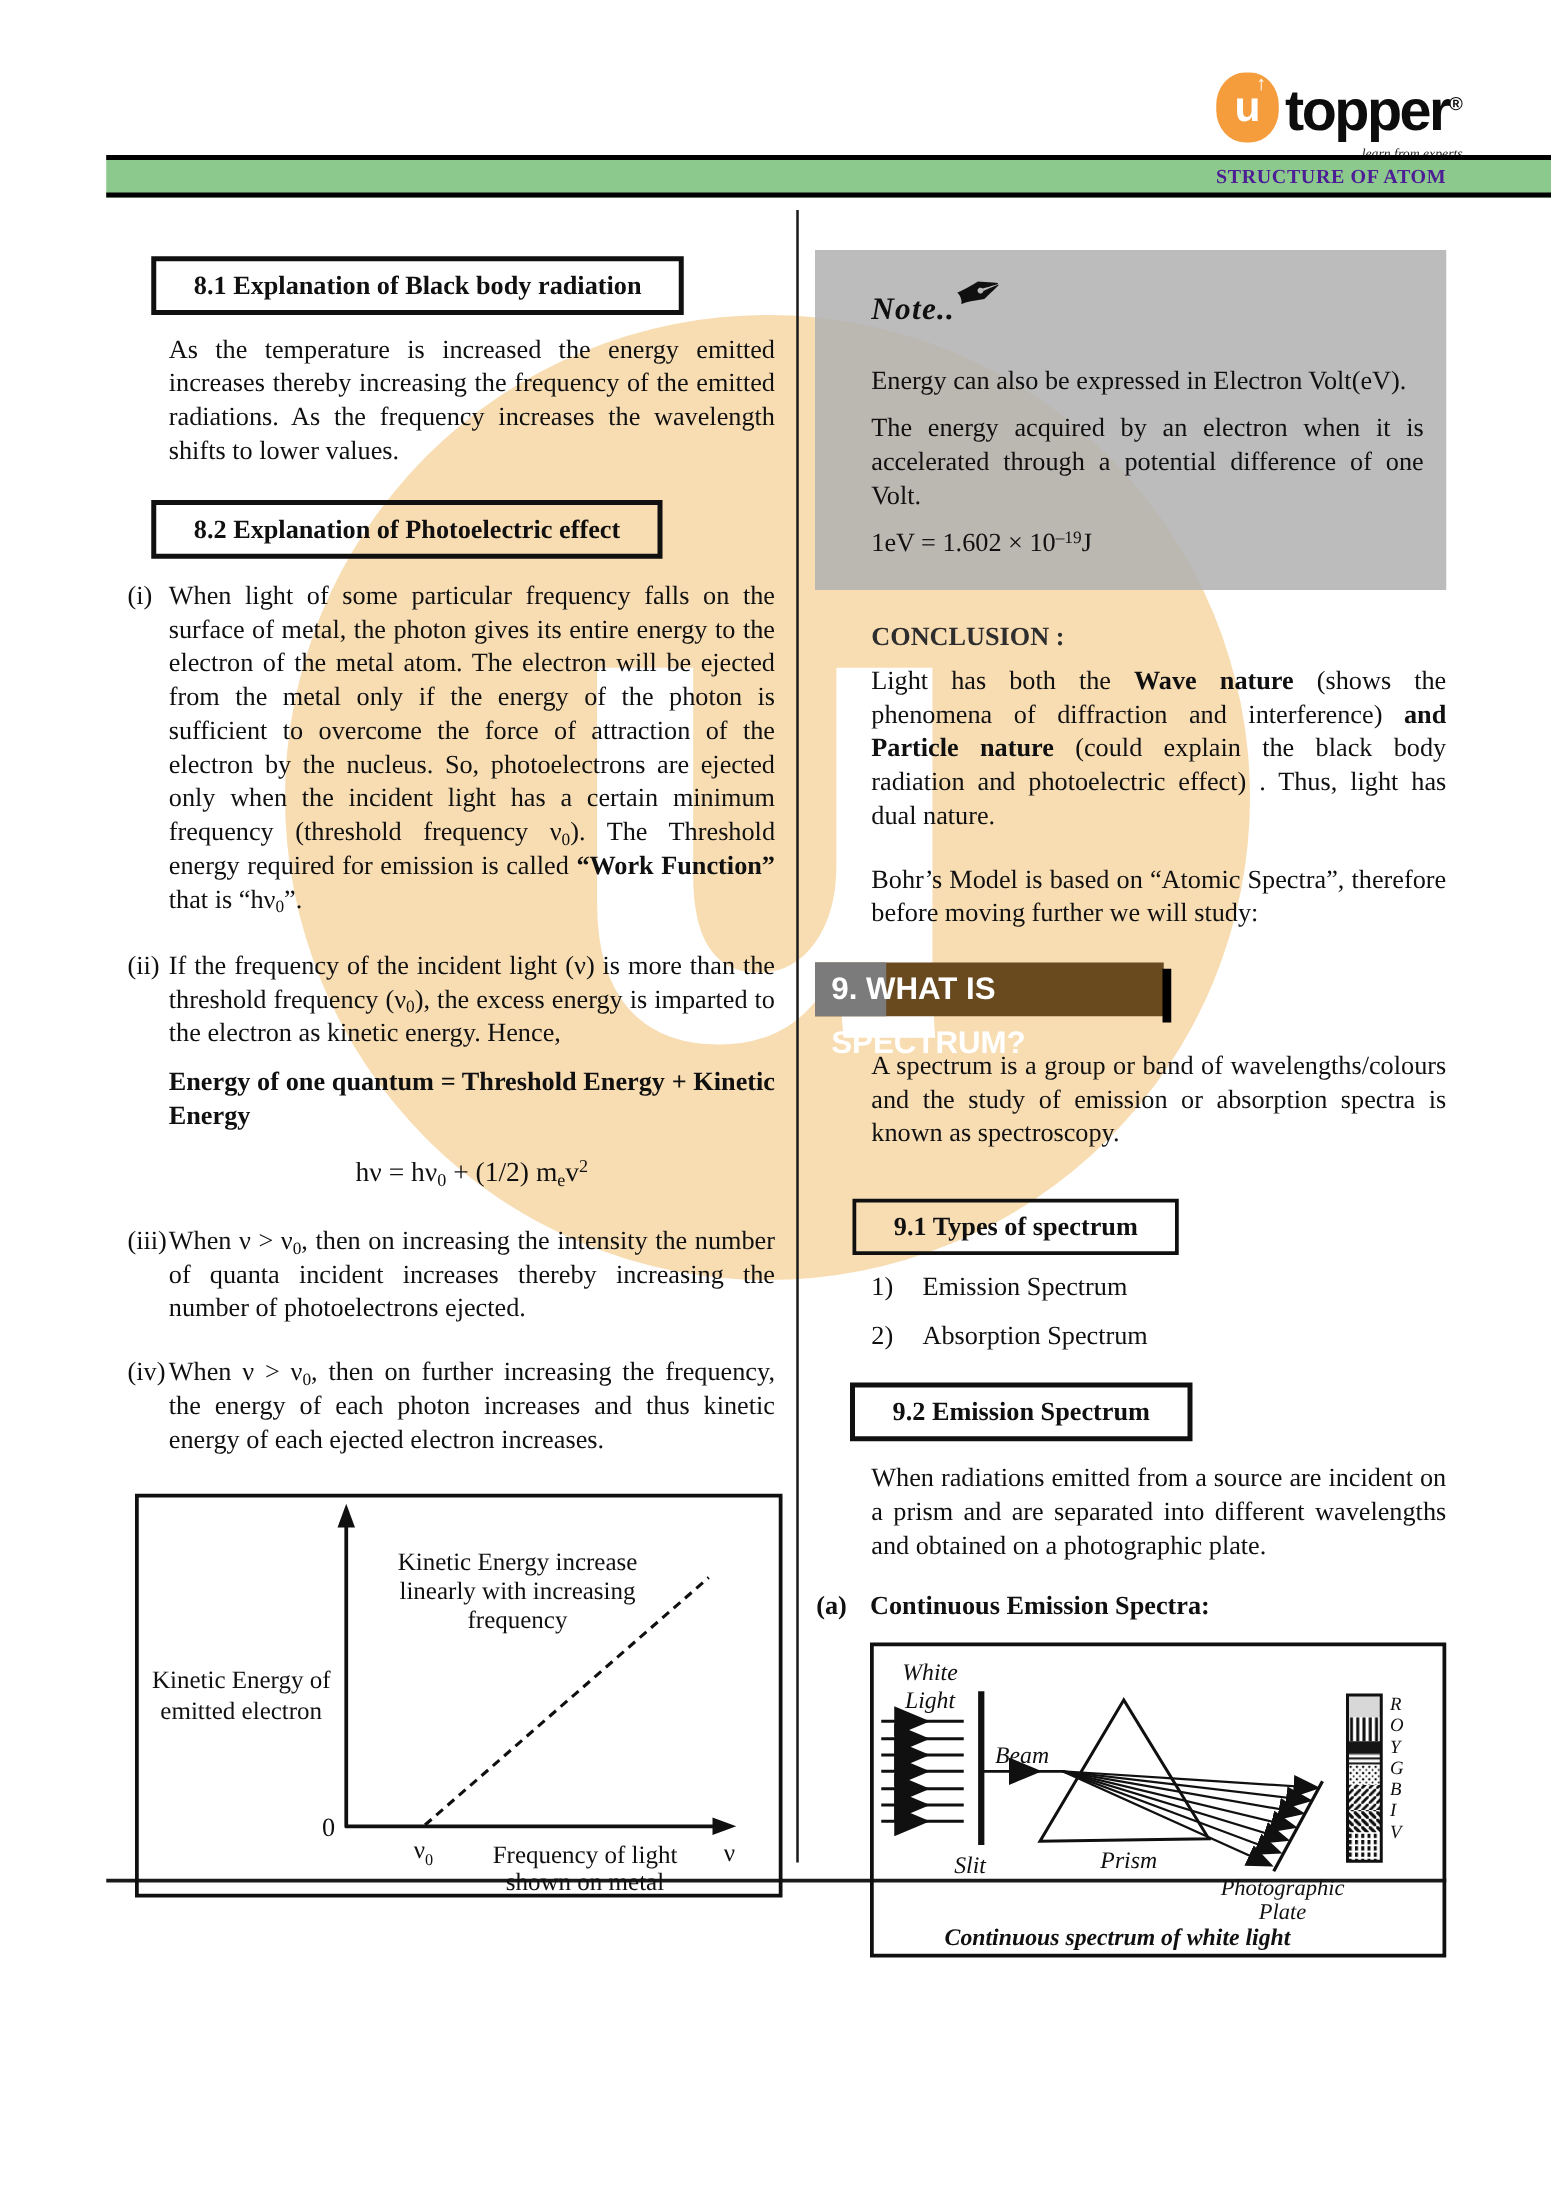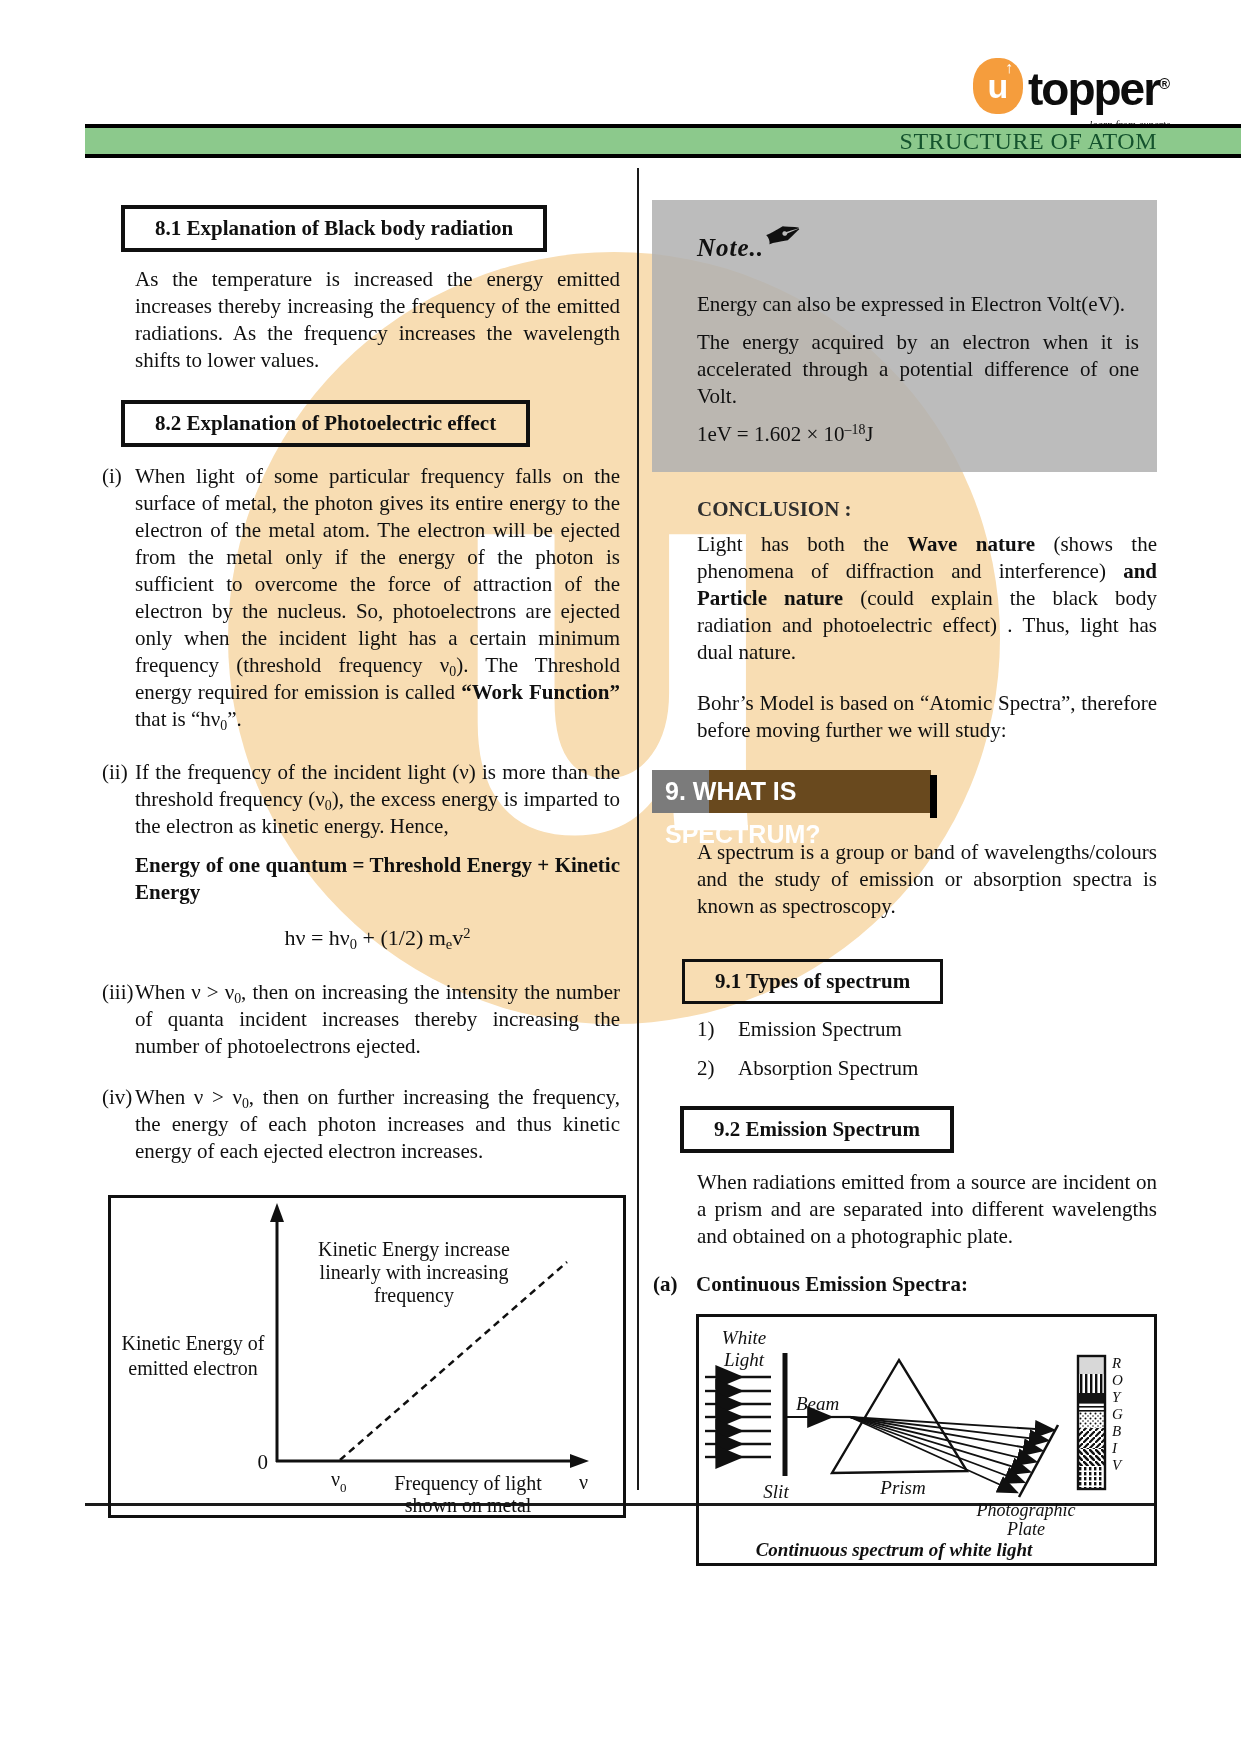--- a/index.html
+++ b/index.html
@@ -16,21 +16,21 @@
              display:flex;align-items:center;justify-content:center;margin-right:5px;}
   .logo-u{color:#fff;font-family:"Liberation Sans",sans-serif;font-weight:bold;font-size:34px;line-height:1;}
   .logo-arrow{position:absolute;top:2px;right:10px;color:#fff;font-size:16px;line-height:1;}
   .logo-text{font-family:"Liberation Sans",sans-serif;font-weight:bold;font-size:46px;
              letter-spacing:-2px;line-height:52px;color:#0d0d0d;}
   .reg{font-size:15px;vertical-align:super;letter-spacing:0;}
   .tagline{font-style:italic;font-size:11px;text-align:right;margin-top:-4px;color:#222;}
   .banner{position:absolute;left:85px;width:1072px;top:124px;height:26px;background:#8cc98c;
           border-top:4px solid #000;border-bottom:4px solid #000;display:flex;align-items:center;
           justify-content:flex-end;padding-right:105px;box-sizing:content-box;z-index:2;}
-  .banner span{font-weight:normal;font-size:24px;letter-spacing:.5px;color:#14532d;}
+  .banner span{font-weight:bold;font-size:16px;letter-spacing:.5px;color:#4c1d95;}
   
   .divider{position:absolute;left:637px;top:168px;width:2px;height:1322px;background:#1a1a1a;z-index:1;}
   .footer-rule{position:absolute;left:85px;top:1503px;width:1072px;height:3px;background:#1a1a1a;z-index:1;}
   
   .col-left{position:absolute;left:100px;top:183px;width:520px;z-index:2;}
   .col-right{position:absolute;left:652px;top:183px;width:505px;z-index:2;}
   .hbox{display:inline-block;border:4px solid #101010;padding:6px 30px;font-weight:bold;background:transparent;}
   .jp{text-align:justify;}
   sub{font-size:0.66em;vertical-align:-0.28em;line-height:0;}
   sup{font-size:0.66em;vertical-align:0.5em;line-height:0;}
@@ -165,21 +165,21 @@
 
   <div class="col-right">
 
     <div class="note">
       <div class="note-head">
         <span class="note-script">Note..</span>
         <span class="pen">✒</span>
       </div>
       <p>Energy can also be expressed in Electron Volt(eV).</p>
       <p>The energy acquired by an electron when it is accelerated through a potential difference of one Volt.</p>
-      <p>1eV = 1.602 × 10<sup>–18</sup>J</p>
+      <p>1eV = 1.602 × 10<sup>–19</sup>J</p>
     </div>
 
     <div class="concl-h">CONCLUSION :</div>
     <p class="rp concl-p">Light has both the <b>Wave nature</b> (shows the phenomena of diffraction and interference) <b>and Particle nature</b> (could explain the black body radiation and photoelectric effect) . Thus, light has dual nature.</p>
 
     <p class="rp bohr">Bohr’s Model is based on “Atomic Spectra”, therefore before moving further we will study:</p>
 
     <div class="sec9">
       <span>9. WHAT IS SPECTRUM?</span>
     </div>

